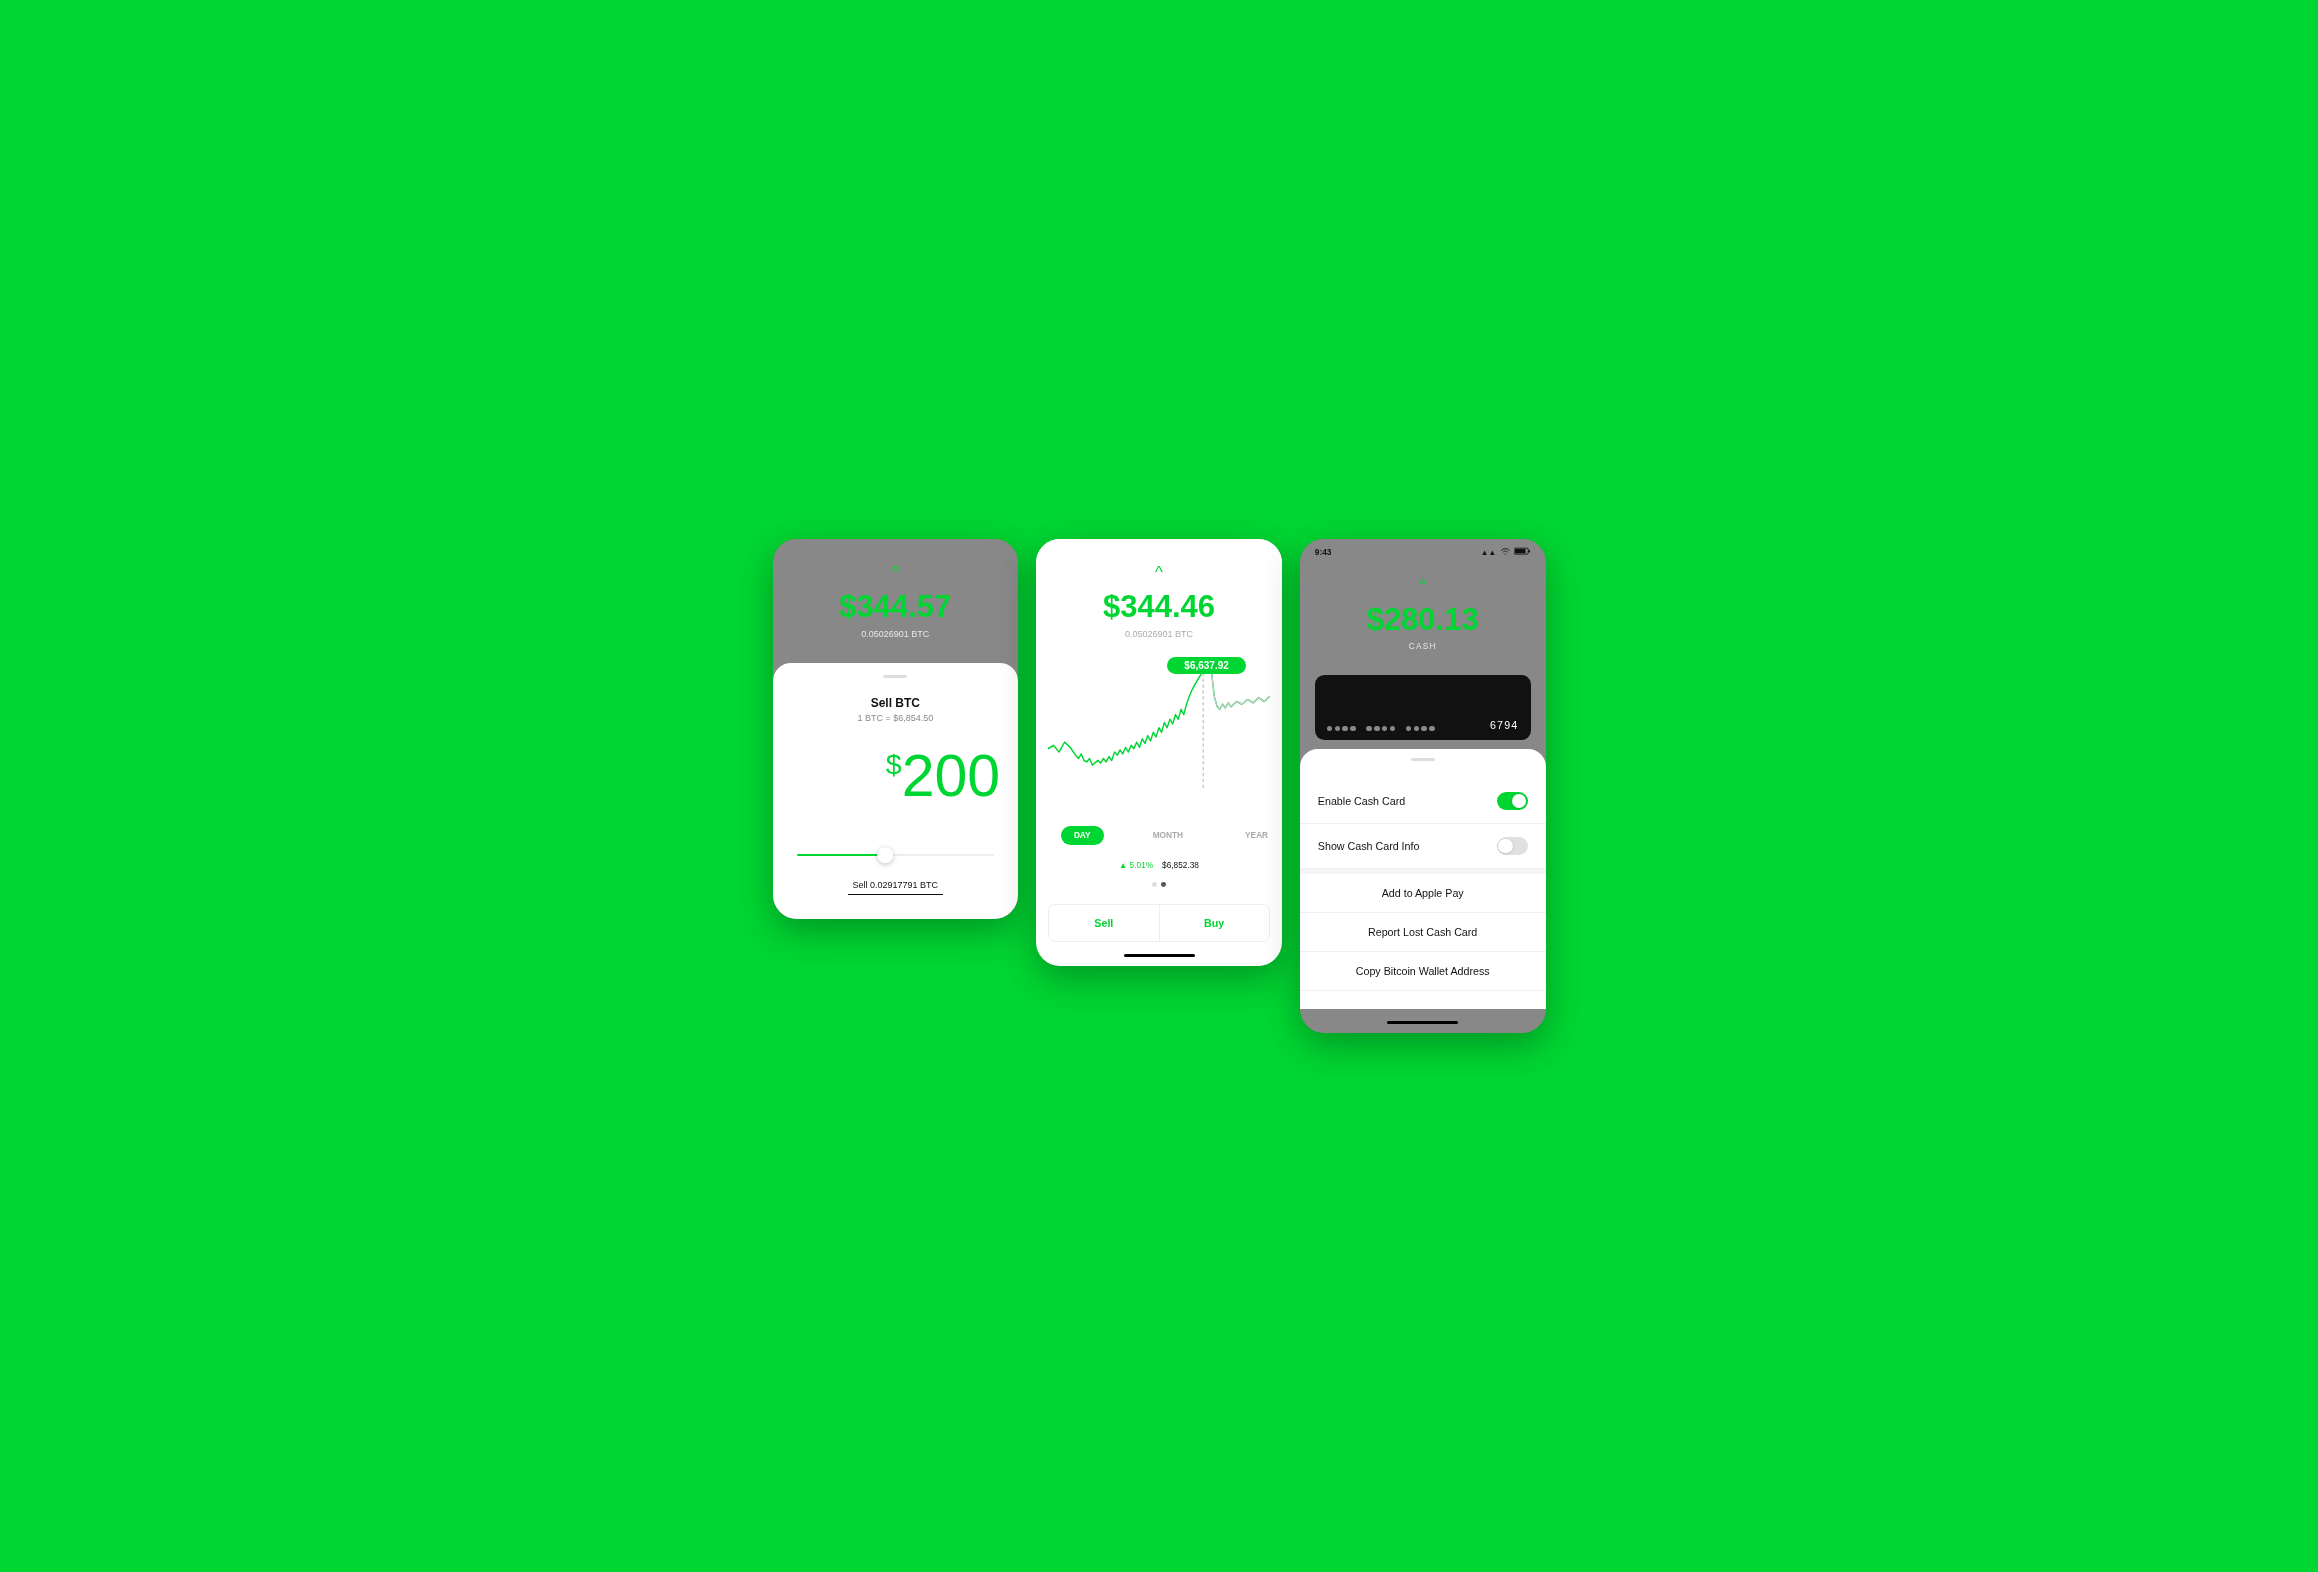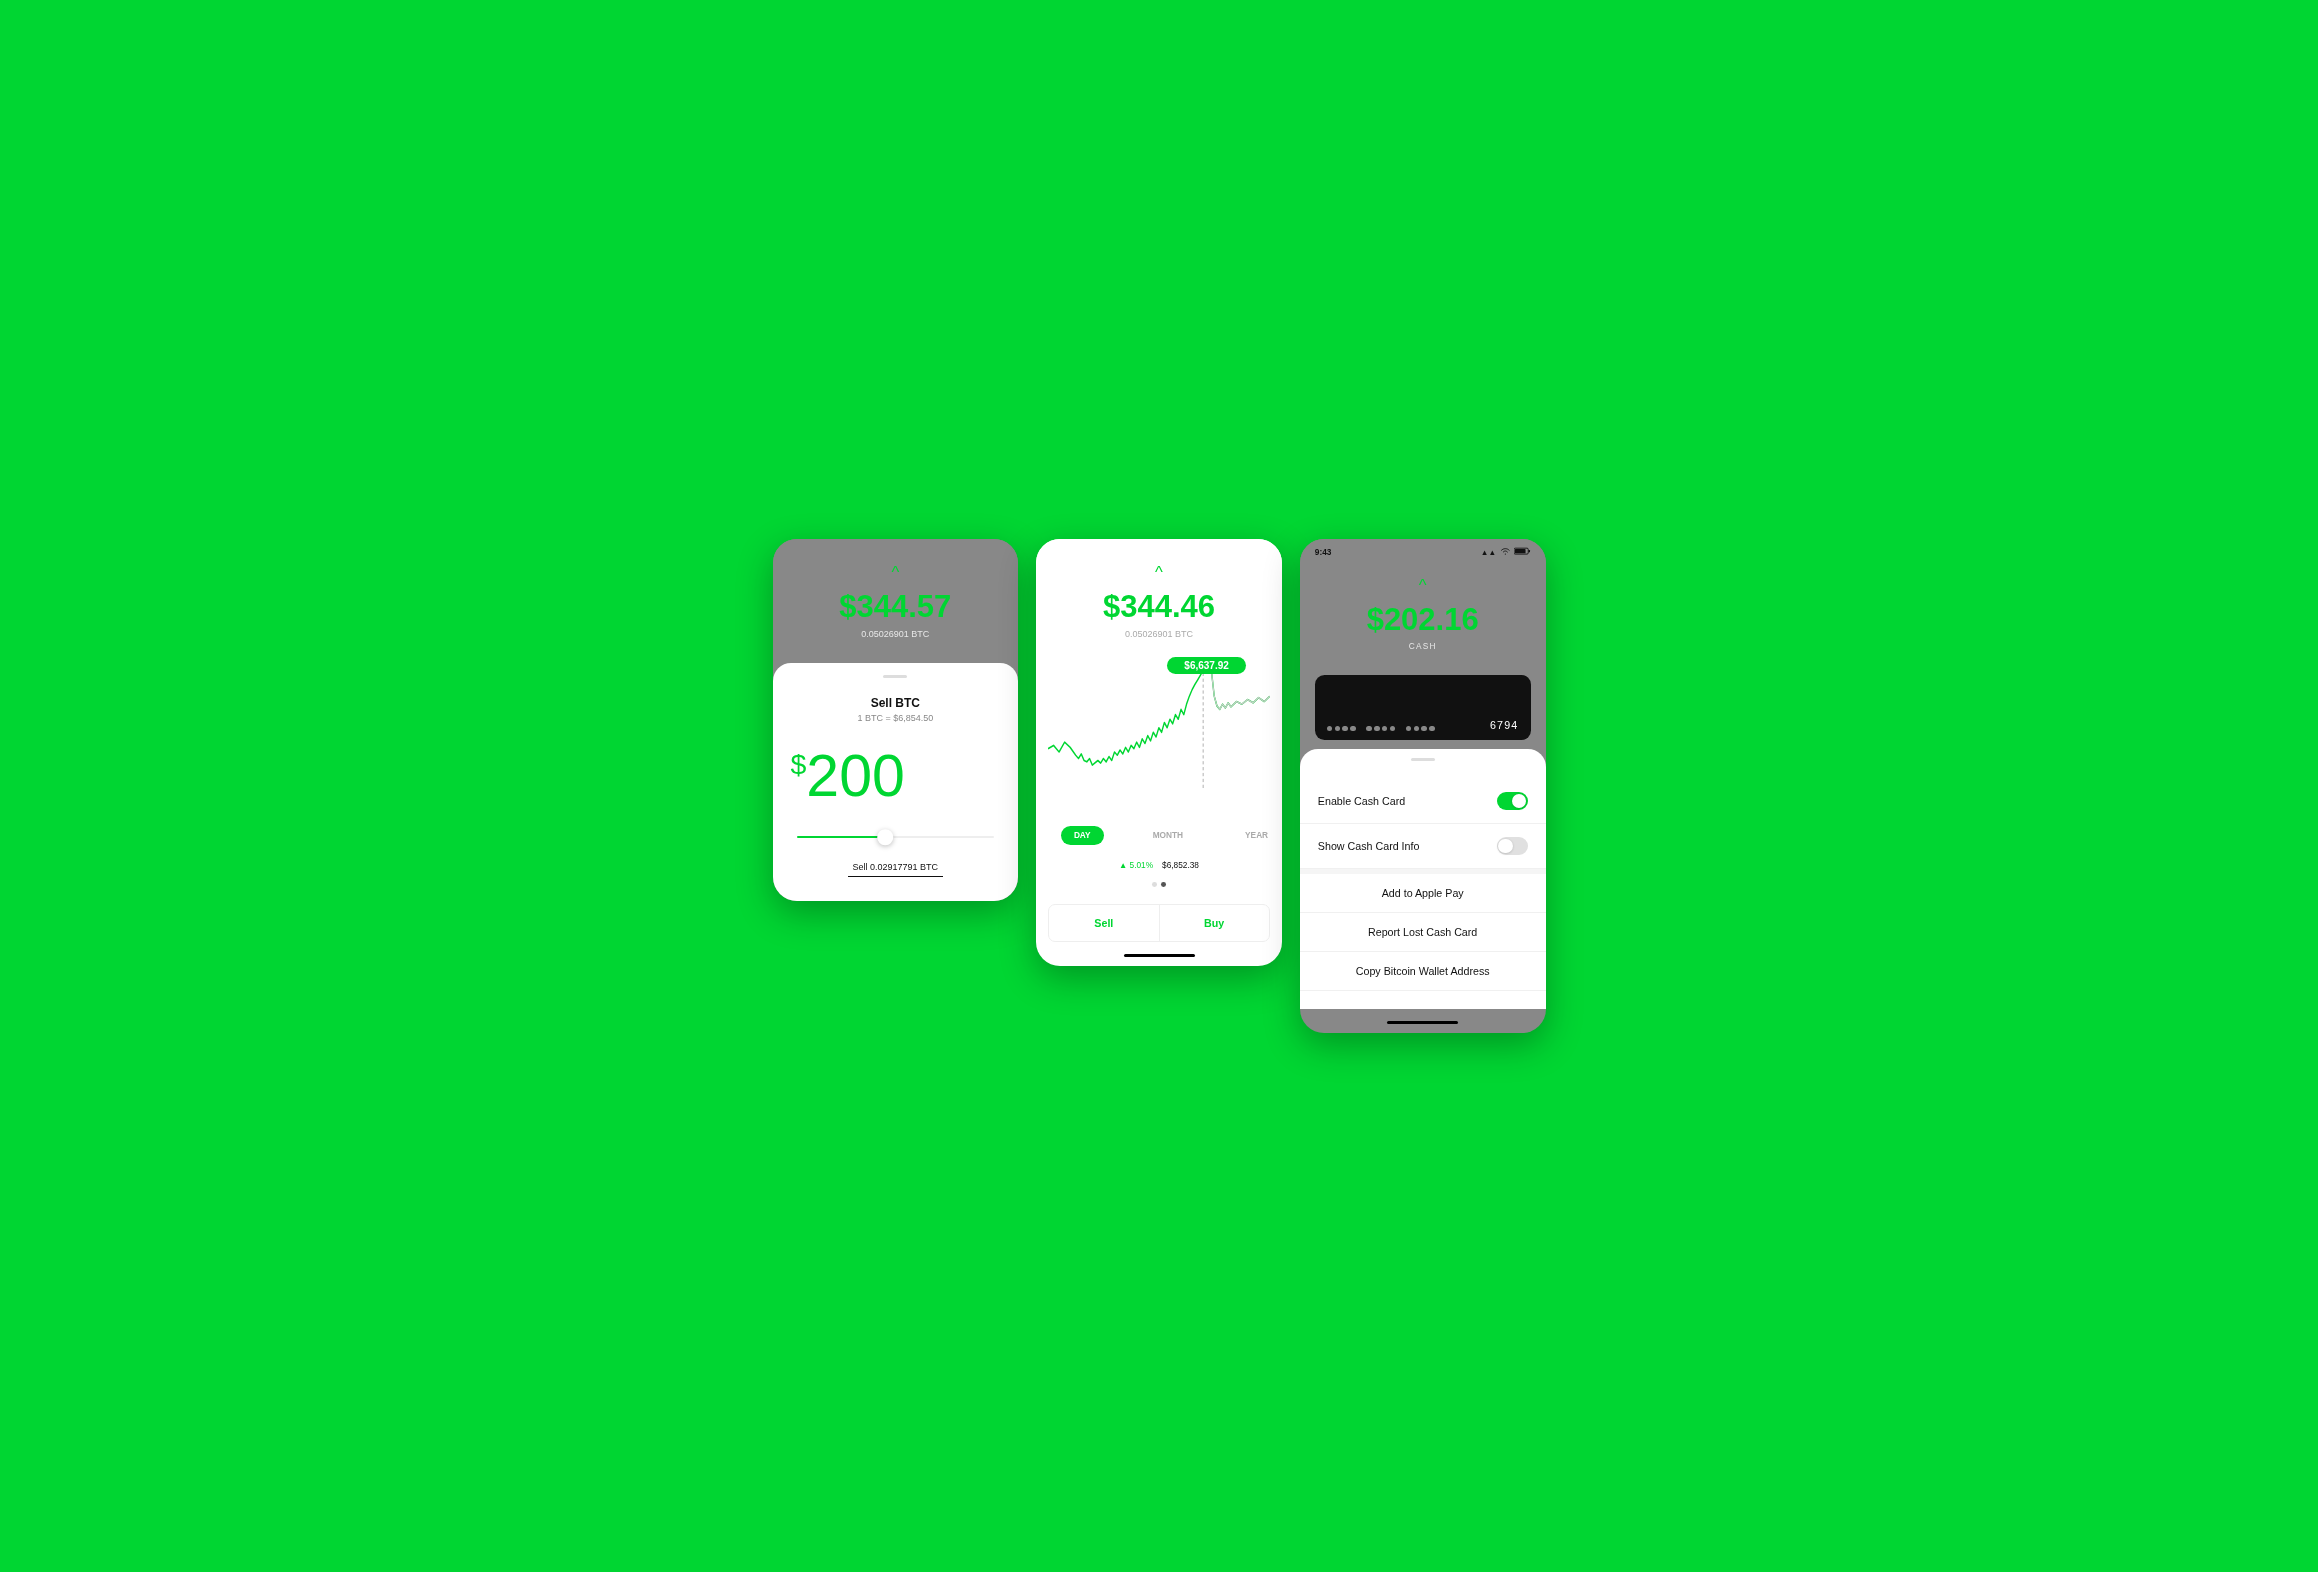--- a/index.html
+++ b/index.html
@@ -70,22 +70,22 @@
       color: #111;
       margin-bottom: 3.6px;
     }
     .screen1 .sell-rate {
       text-align: center;
       color: #888;
       font-size: 9px;
       margin-bottom: 24px;
     }
     .screen1 .amount-display {
-      text-align: left;
-      margin-bottom: 30px;
+      text-align: right;
+      margin-bottom: 48px;
     }
     .screen1 .amount-display .dollar {
       font-size: 28.5px;
       font-weight: 300;
       color: #00D632;
       vertical-align: top;
       line-height: 1.2;
     }
     .screen1 .amount-display .amount {
       font-size: 59px;
@@ -473,21 +473,21 @@
           <svg width="16.6" height="8.3" viewBox="0 0 28 14" fill="#111">
             <rect x="0" y="2" width="24" height="10" rx="2" fill="none" stroke="#111" stroke-width="1.5"></rect>
             <rect x="24.5" y="5" width="2.5" height="4" rx="1" fill="#111"></rect>
             <rect x="1.5" y="3.5" width="18" height="7" rx="1" fill="#111"></rect>
           </svg>
         </span>
       </div>
     </div>
     <div class="top-section">
       <span class="chevron">^</span>
-      <div class="balance">$202.16</div>
+      <div class="balance">$280.13</div>
       <div class="cash-sub">CASH</div>
     </div>
     <div class="cash-card">
       <div class="card-dots">
         <div class="card-dot-group">
           <div class="card-dot"></div>
           <div class="card-dot"></div>
           <div class="card-dot"></div>
           <div class="card-dot"></div>
         </div>

